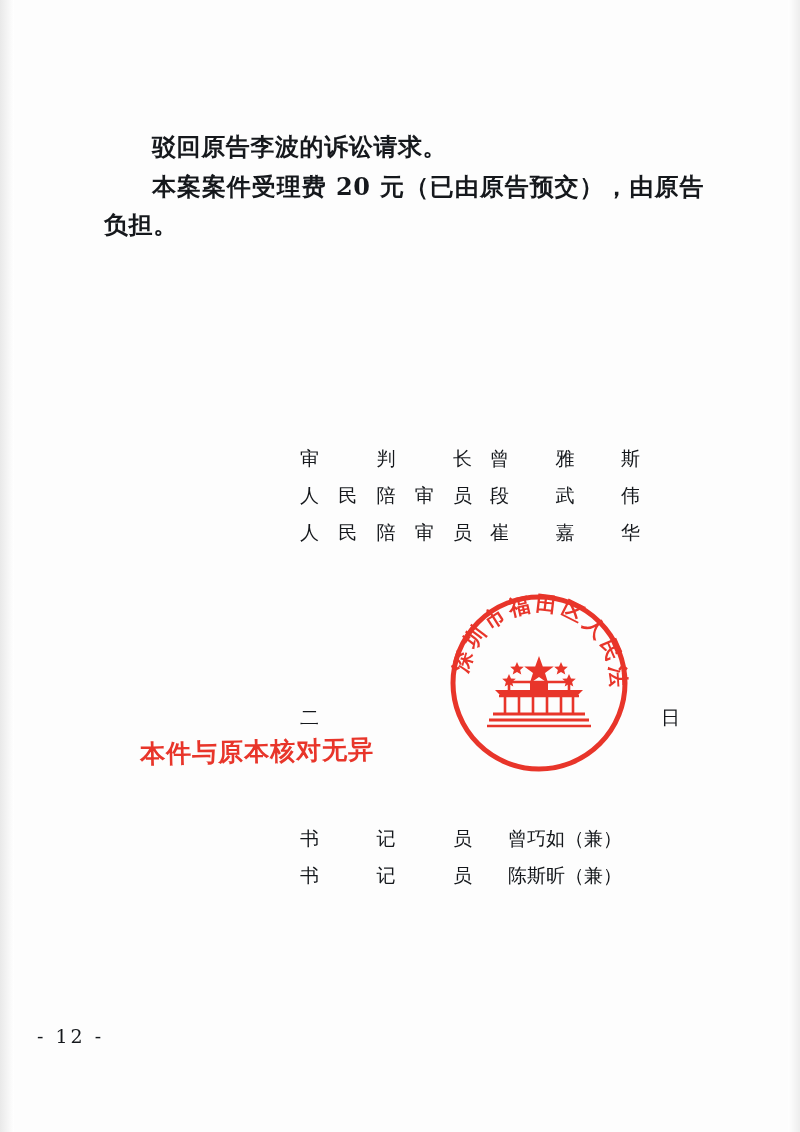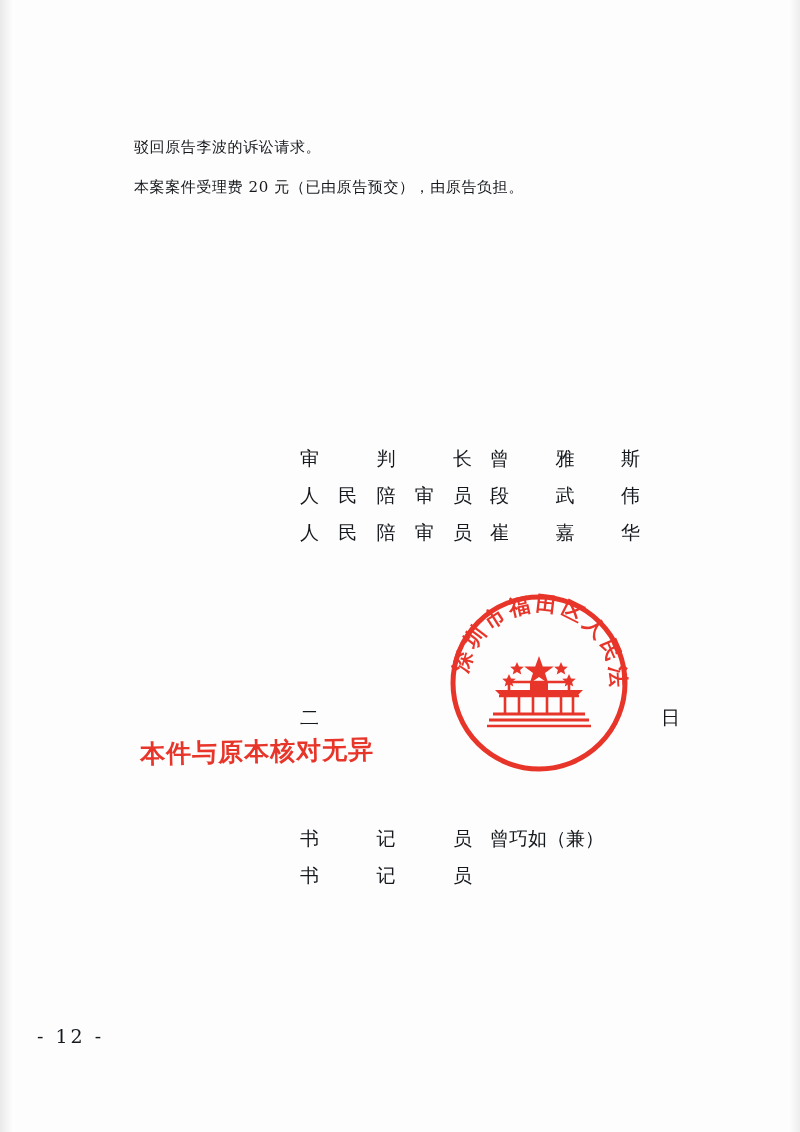--- a/index.html
+++ b/index.html
@@ -38,28 +38,29 @@
     pointer-events: none;
   }
 
   .body-text {
     position: absolute;
     left: 104px;
     top: 128px;
     width: 600px;
   }
   .para {
-    font-size: 15px;
+    font-size: 24px;
     line-height: 38px;
     text-align: justify;
     text-justify: inter-ideograph;
     letter-spacing: 0.6px;
     text-indent: 2em;
     margin: 0 0 2px 0;
     color: #15181c;
+    font-weight: bold;
   }
 
   .signatures {
     position: absolute;
     left: 300px;
     top: 440px;
     width: 400px;
   }
   .sig-row {
     display: flex;
@@ -78,20 +79,21 @@
   .sig-name {
     width: 150px;
     display: flex;
     justify-content: space-between;
     padding-left: 18px;
   }
   .sig-name.plain {
     display: block;
     padding-left: 18px;
     white-space: nowrap;
+    text-align: center;
   }
 
   .date-line {
     position: absolute;
     left: 300px;
     top: 705px;
     width: 380px;
     font-size: 19px;
     display: flex;
     justify-content: space-between;
@@ -241,18 +243,19 @@
         <span>员</span>
       </span>
       <span class="sig-name plain">曾巧如（兼）</span>
     </div>
     <div class="sig-row">
       <span class="sig-role">
         <span>书</span>
         <span>记</span>
         <span>员</span>
       </span>
+      <span class="sig-name plain">陈斯昕（兼）</span>
     </div>
   </div>
 
   <div class="page-number">- 12 -</div>
 
 </div>
 
 </body></html>

